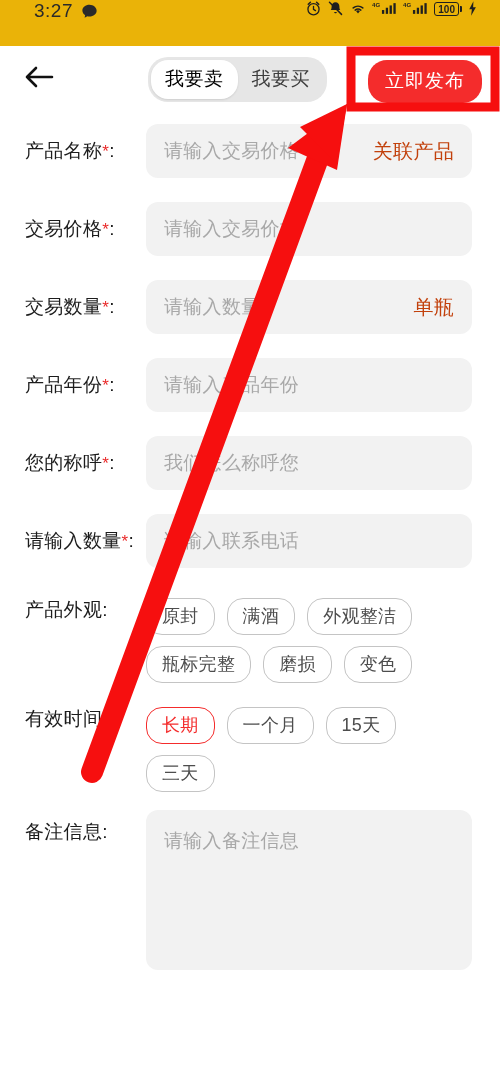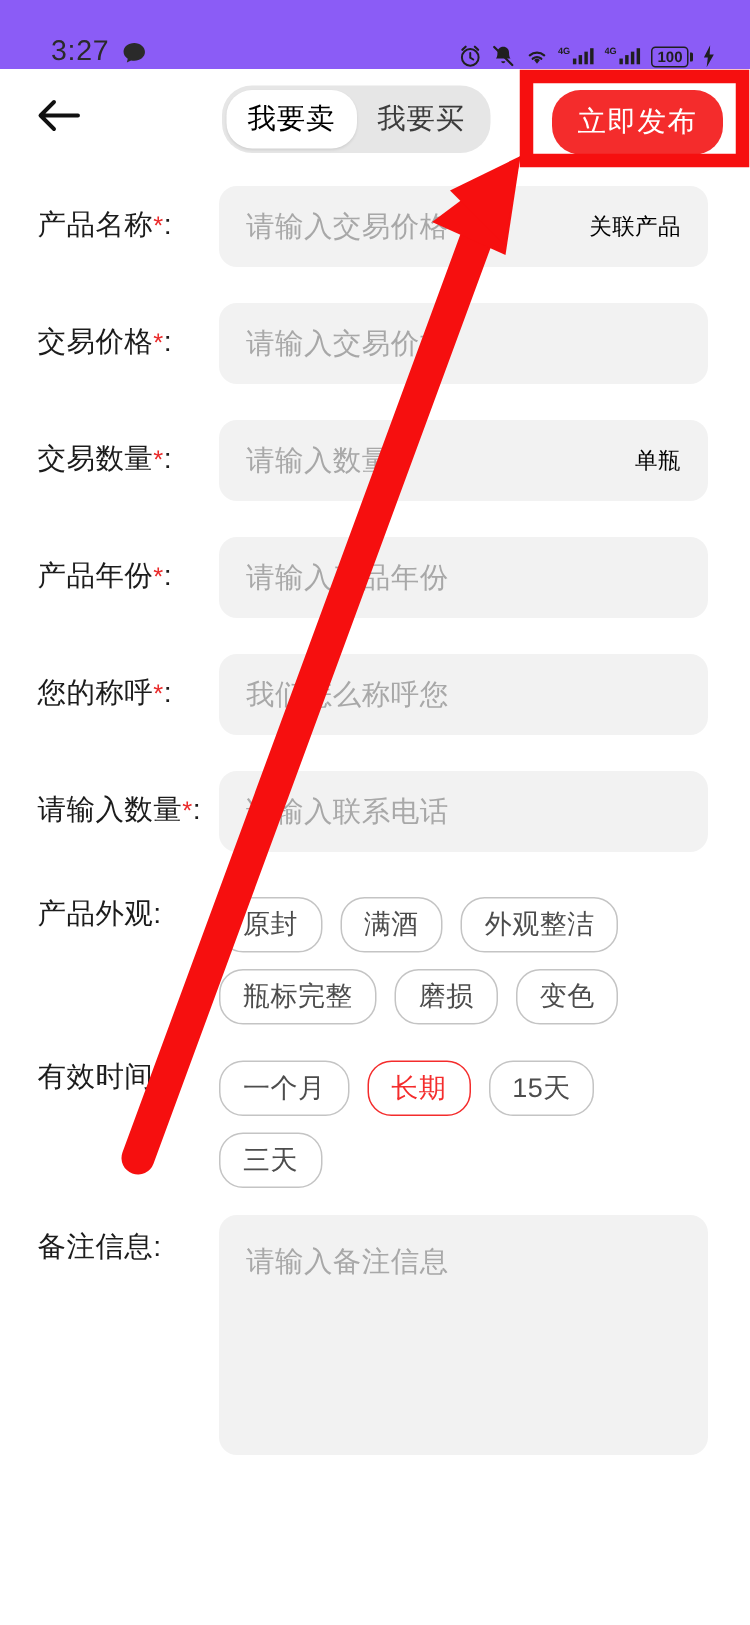--- a/index.html
+++ b/index.html
@@ -18,23 +18,23 @@
     position: absolute;
     left: 0; top: 0;
     width: 500px;
     height: 1083px;
     background: #ffffff;
     overflow: hidden;
   }
   
   .statusbar {
     height: 46px;
-    background: #8b5cf6;
-    display: flex;
-    align-items: flex-end;
+    background: #eab308;
+    display: flex;
+    align-items: flex-start;
     justify-content: space-between;
     padding: 0 22px 0 34px;
     box-sizing: border-box;
     gap: 32px;
   }
   .sb-left {
     display: flex;
     align-items: center;
     gap: 8px;
   }
@@ -161,22 +161,22 @@
     padding: 0 18px;
     box-sizing: border-box;
     justify-content: space-between;
   }
   .ph {
     font-size: 19px;
     color: #a8a8a8;
     letter-spacing: 0.3px;
   }
   .suffix-link {
-    font-size: 15px;
-    color: #000000;
+    font-size: 20px;
+    color: #c2410c;
     white-space: nowrap;
     letter-spacing: 0.3px;
   }
   
   .chips {
     display: flex;
     flex-wrap: wrap;
     gap: 11px 12px;
     padding-top: 4px;
     padding-bottom: 6px;
@@ -396,22 +396,22 @@
           <div class="chip">磨损</div>
           <div class="chip">变色</div>
         </div>
       </div>
     </div>
 
     <div class="row row-chips">
       <div class="row-label"><span>有效时间</span><span class="req">*</span><span>:</span></div>
       <div class="row-field">
         <div class="chips">
+          <div class="chip selected">长期</div>
           <div class="chip">一个月</div>
-          <div class="chip selected">长期</div>
           <div class="chip">15天</div>
           <div class="chip">三天</div>
         </div>
       </div>
     </div>
 
 
     <div class="row row-notes">
       <div class="row-label"><span>备注信息</span><span>:</span></div>
       <div class="row-field">

